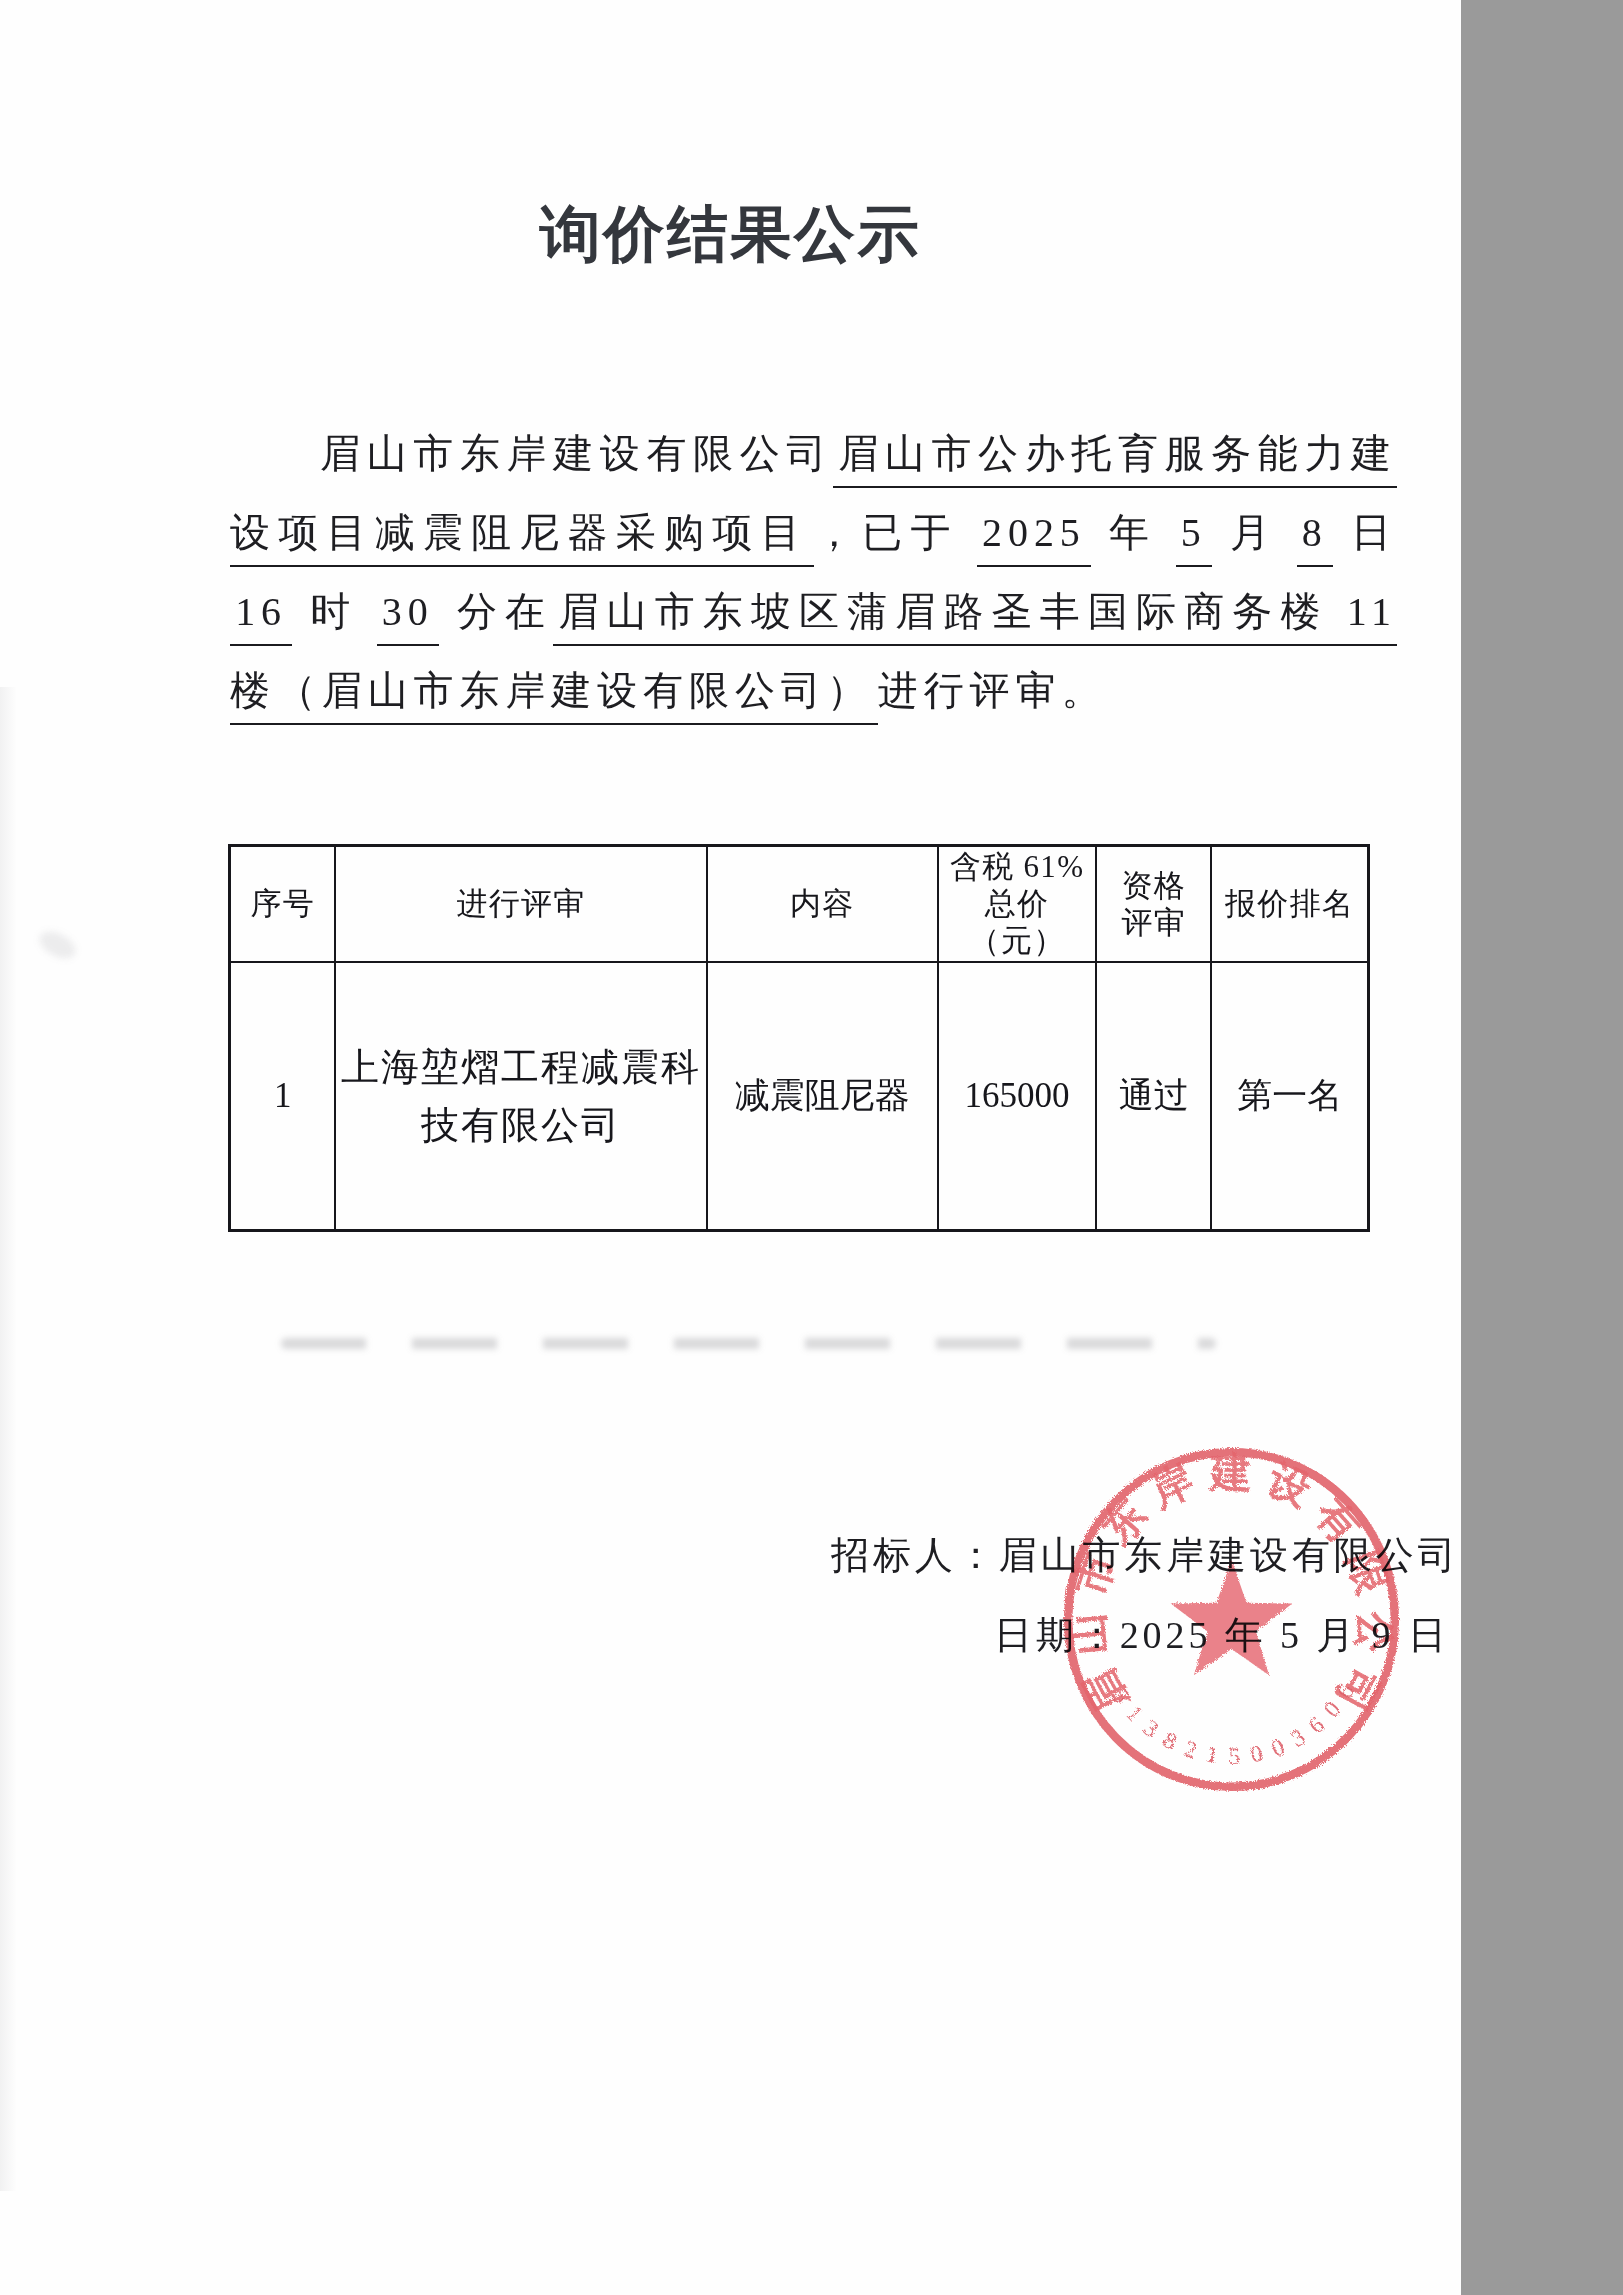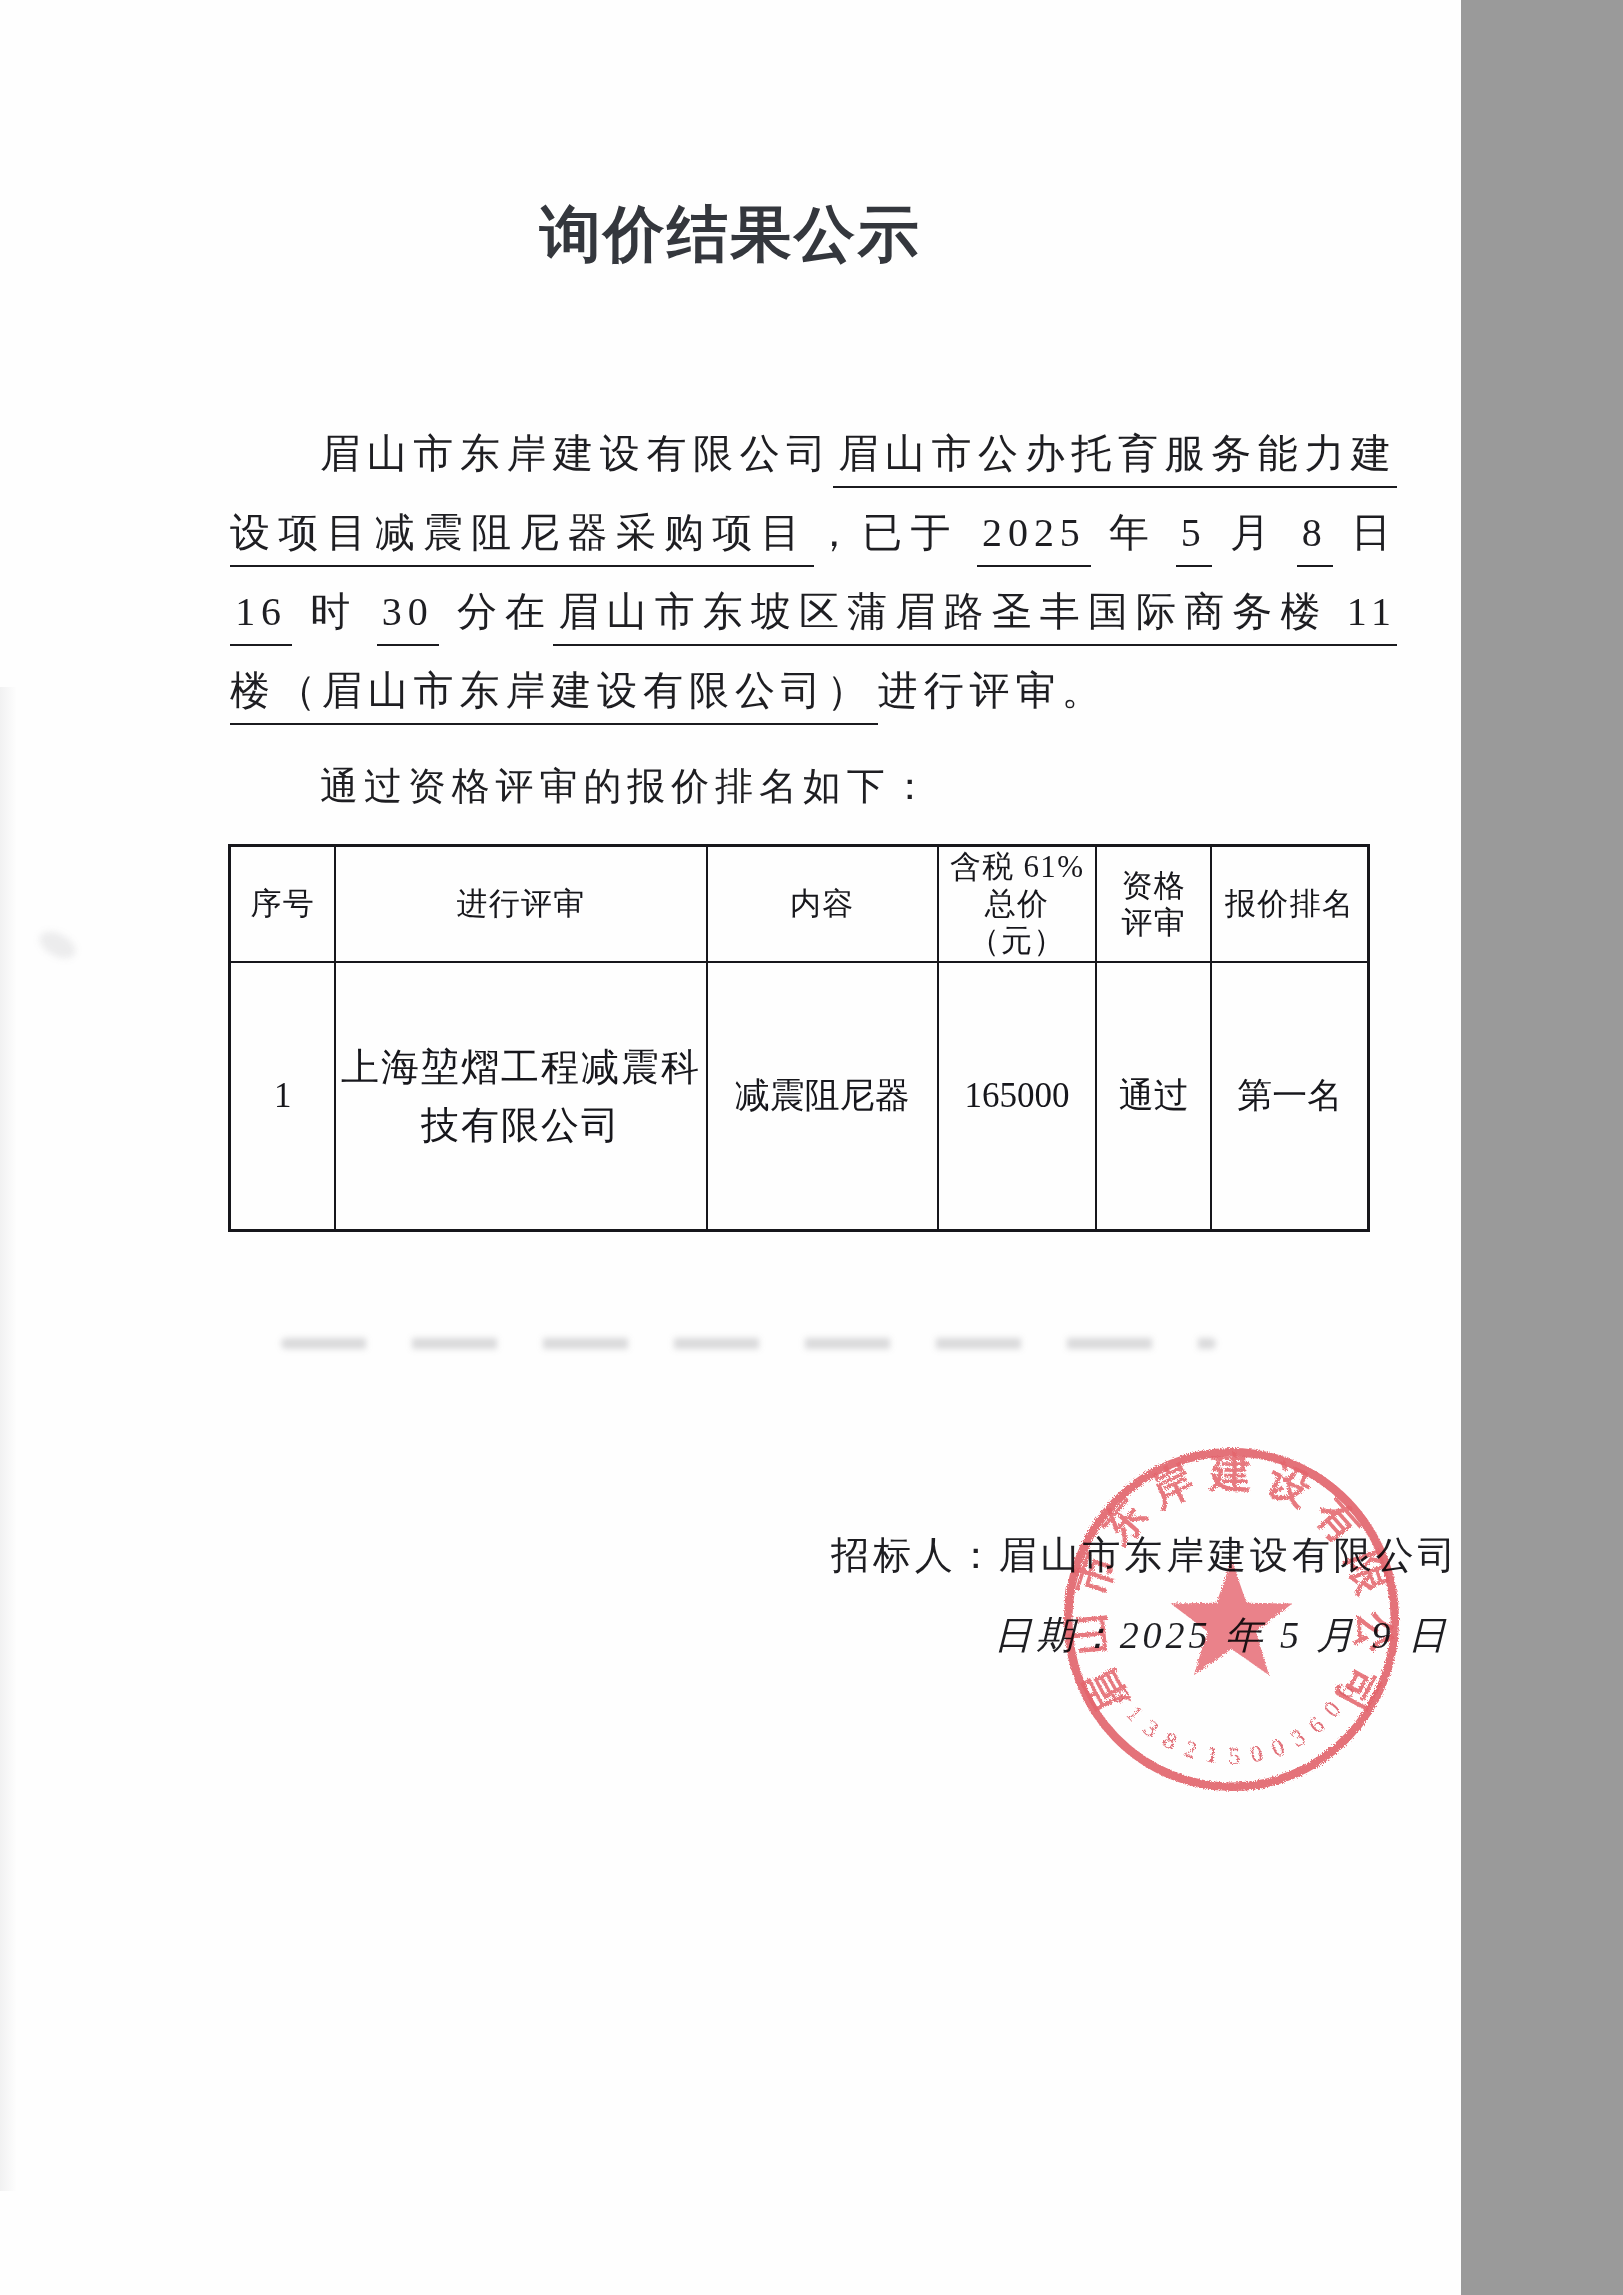--- a/index.html
+++ b/index.html
@@ -59,38 +59,37 @@
     position:absolute; left:38px; top:934px; width:39px; height:22px;
     background:rgba(80,80,88,.10); filter:blur(3.9px);
     transform:rotate(28deg); border-radius:50%;
   }
   .bidder-line{
     position:absolute; left:810px; top:1530px;
     font-size:38px; letter-spacing:3.9px; color:#1e1e22;margin-left:21px;
   }
   .date-line{
     position:absolute; left:994px; top:1610px;
-    font-size:38px; letter-spacing:3.9px; color:#1e1e22;font-style:italic;
+    font-size:38px; letter-spacing:3.9px; color:#1e1e22;
   }
   .seal{
     position:absolute; left:1059px; top:1443px; width:345px; height:353px;
     mix-blend-mode:multiply; opacity:.93;
   }
   .seal text{ font-family:"Liberation Serif","DejaVu Serif",serif; }
 </style>
 </head>
 <body>
 
 <div class="page">
 
   <div class="title">询价结果公示</div>
 
   <div class="para"><span class="t">眉山市东岸建设有限公司</span><span class="u">眉山市公办托育服务能力建设项目减震阻尼器采购项目</span><span class="t">，已于 </span><span class="u">2025</span><span class="t"> 年 </span><span class="u">5</span><span class="t"> 月 </span><span class="u">8</span><span class="t"> 日 </span><span class="u">16</span><span class="t"> 时 </span><span class="u">30</span><span class="t"> 分在</span><span class="u">眉山市东坡区蒲眉路圣丰国际商务楼 11 楼（眉山市东岸建设有限公司）</span><span class="t">进行评审。</span></div>
 
-  <div class="intro">通过资格评审的报价排名如下：</div>
 
   <table class="quote-table">
     <colgroup>
       <col class="w0">
         <col class="w1">
         <col class="w2">
         <col class="w3">
         <col class="w4">
         <col class="w5">
     </colgroup>

